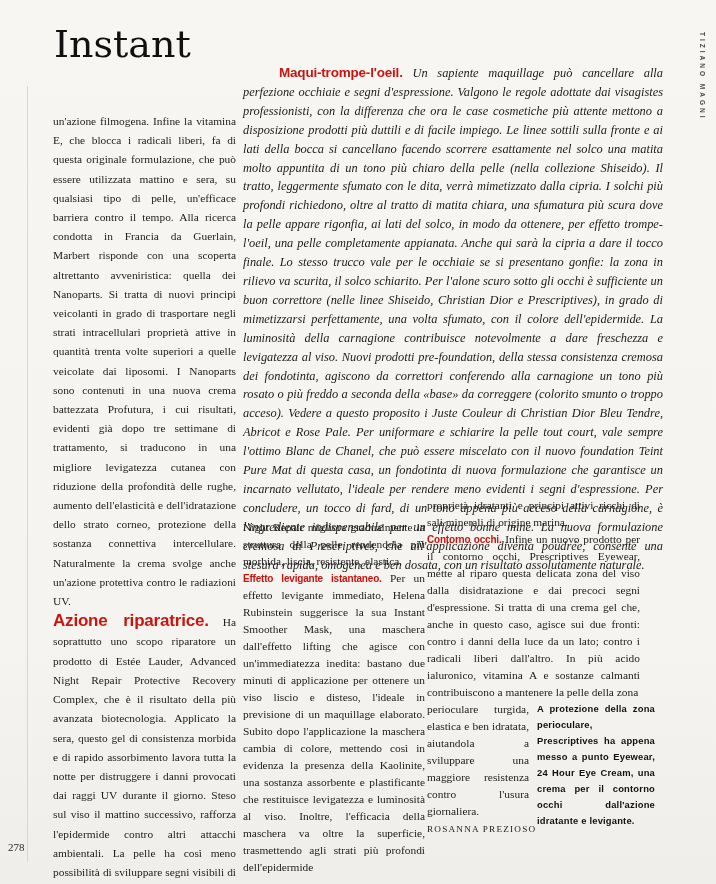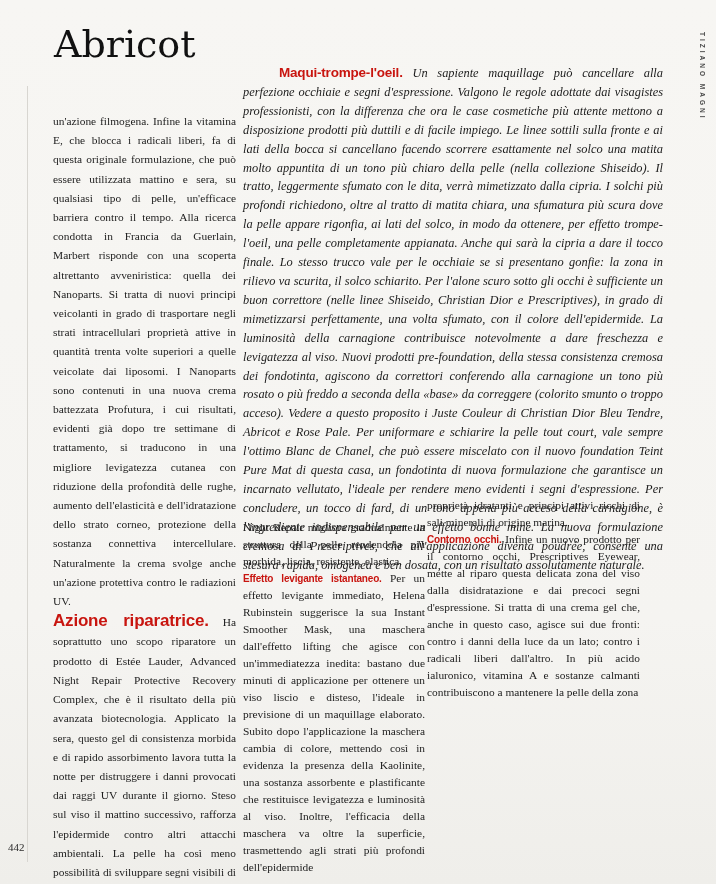--- a/index.html
+++ b/index.html
@@ -79,21 +79,21 @@
     letter-spacing:0.2px;
   }
 </style>
 </head>
 <body>
 
 <div class="page">
 
   <div class="rule-left"></div>
 
-  <h1 class="title">Abricot</h1>
+  <h1 class="title">Instant</h1>
 
   <div class="credit">TIZIANO MAGNI</div>
 
   <section class="feature">
     <span class="rhead">Maqui-trompe-l'oeil.</span>
     <span class="fbody">Un sapiente maquillage può cancellare alla perfezione occhiaie e segni d'espressione. Valgono le regole adottate dai visagistes professionisti, con la differenza che ora le case cosmetiche più attente mettono a disposizione prodotti più duttili e di facile impiego. Le linee sottili sulla fronte e ai lati della bocca si cancellano facendo scorrere esattamente nel solco una matita molto appuntita di un tono più chiaro della pelle (nella collezione Shiseido). Il tratto, leggermente sfumato con le dita, verrà mimetizzato dalla cipria. I solchi più profondi richiedono, oltre al tratto di matita chiara, una sfumatura più scura dove la pelle appare rigonfia, ai lati del solco, in modo da ottenere, per effetto trompe-l'oeil, una pelle completamente appianata. Anche qui sarà la cipria a dare il tocco finale. Lo stesso trucco vale per le occhiaie se si presentano gonfie: la zona in rilievo va scurita, il solco schiarito. Per l'alone scuro sotto gli occhi è sufficiente un buon correttore (nelle linee Shiseido, Christian Dior e Prescriptives), in grado di mimetizzarsi perfettamente, una volta sfumato, con il colore dell'epidermide. La luminosità della carnagione contribuisce notevolmente a dare freschezza e levigatezza al viso. Nuovi prodotti pre-foundation, della stessa consistenza cremosa dei fondotinta, agiscono da correttori conferendo alla carnagione un tono più rosato o più freddo a seconda della «base» da correggere (colorito smunto o troppo acceso). Vedere a questo proposito i Juste Couleur di Christian Dior Bleu Tendre, Abricot e Rose Pale. Per uniformare e schiarire la pelle tout court, vale sempre l'ottimo Blanc de Chanel, che può essere miscelato con il nuovo foundation Teint Pure Mat di questa casa, un fondotinta di nuova formulazione che garantisce un incarnato vellutato, l'ideale per rendere meno evidenti i segni d'espressione. Per concludere, un tocco di fard, di un tono appena più acceso della carnagione, è l'ingrediente indispensabile per un effetto bonne mine. La nuova formulazione cremosa di Prescriptives, che all'applicazione diventa poudrée, consente una stesura rapida, omogenea e ben dosata, con un risultato assolutamente naturale.</span>
   </section>
 
   <section class="col col-left">
     <p><span>un'azione filmogena. Infine la vitamina E, che blocca i radicali liberi, fa di questa originale formulazione, che può essere utilizzata mattino e sera, su qualsiasi tipo di pelle, un'efficace barriera contro il tempo. Alla ricerca condotta in Francia da Guerlain, Marbert risponde con una scoperta altrettanto avveniristica: quella dei Nanoparts. Si tratta di nuovi principi veicolanti in grado di trasportare negli strati intracellulari proprietà attive in quantità trenta volte superiori a quelle veicolate dai liposomi. I Nanoparts sono contenuti in una nuova crema battezzata Profutura, i cui risultati, evidenti già dopo tre settimane di trattamento, si traducono in una migliore levigatezza cutanea con riduzione della profondità delle rughe, aumento dell'elasticità e dell'idratazione dello strato corneo, protezione della sostanza connettiva intercellulare. Naturalmente la crema svolge anche un'azione protettiva contro le radiazioni UV.</span></p>
@@ -102,18 +102,20 @@
 
   <section class="col col-mid">
     <p><span>Night Repair migliora gradualmente la struttura della pelle rendendola più morbida, liscia, resistente, elastica.</span></p>
     <p><span class="rhead">Effetto levigante istantaneo.</span> <span>Per un effetto levigante immediato, Helena Rubinstein suggerisce la sua Instant Smoother Mask, una maschera dall'effetto lifting che agisce con un'immediatezza inedita: bastano due minuti di applicazione per ottenere un viso liscio e disteso, l'ideale in previsione di un maquillage elaborato. Subito dopo l'applicazione la maschera cambia di colore, mettendo così in evidenza la presenza della Kaolinite, una sostanza assorbente e plastificante che restituisce levigatezza e luminosità al viso. Inoltre, l'efficacia della maschera va oltre la superficie, trasmettendo agli strati più profondi dell'epidermide</span></p>
   </section>
 
   <section class="col col-right">
     <p class="wide"><span>proprietà idratanti e principi attivi ricchi di sali minerali di origine marina.</span></p>
     <p class="wide"><span class="rhead">Contorno occhi.</span> <span>Infine un nuovo prodotto per il contorno occhi, Prescriptives Eyewear, mette al riparo questa delicata zona del viso dalla disidratazione e dai precoci segni d'espressione. Si tratta di una crema gel che, anche in questo caso, agisce sui due fronti: contro i danni della luce da un lato; contro i radicali liberi dall'altro. In più acido ialuronico, vitamina A e sostanze calmanti contribuiscono a mantenere la pelle della zona</span></p>
     <div class="split">
+      <p class="narrow"><span>perioculare turgida, elastica e ben idratata, aiutandola a sviluppare una maggiore resistenza contro l'usura giornaliera.</span> <span class="byline">ROSANNA PREZIOSO</span></p>
+      <aside class="caption">A protezione della zona perioculare, Prescriptives ha appena messo a punto Eyewear, 24 Hour Eye Cream, una crema per il contorno occhi dall'azione idratante e levigante.</aside>
     </div>
   </section>
 
-  <div class="pagenum">442</div>
+  <div class="pagenum">278</div>
 
 </div>
 
 </body></html>

